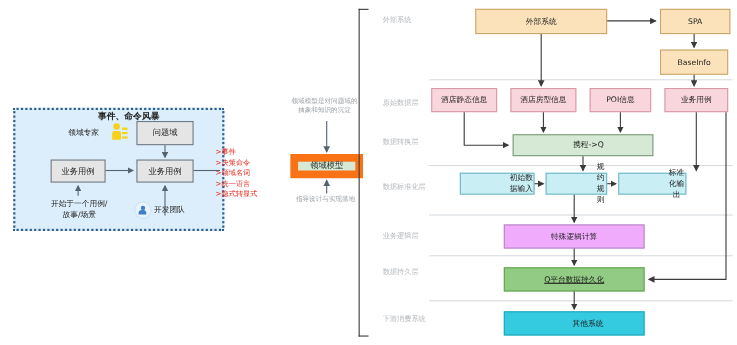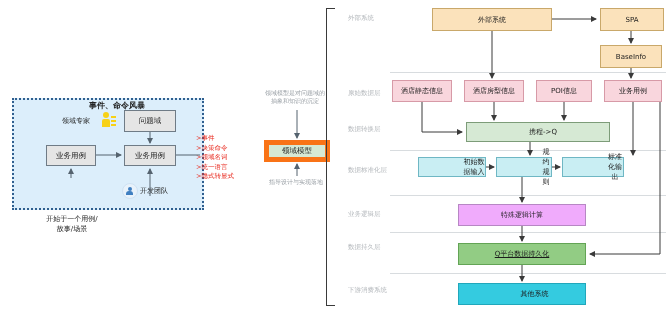--- a/index.html
+++ b/index.html
@@ -30,33 +30,33 @@
 
   #team-icon{left:122px;top:183px;width:14px;height:14px;border-radius:50%;
        background:#e8f2fb;border:1px solid #cfe2f3;}
   #team-icon .p{position:absolute;left:4.5px;top:2.5px;width:4px;height:4px;
        border-radius:50%;background:#3f7fc1;}
   #team-icon .b{position:absolute;left:3px;top:7px;width:7px;height:4px;
        border-radius:3px 3px 0 0;background:#3f7fc1;}
   #team-label{left:140px;top:186px;font-size:7px;color:#222;}
 
   #start-note{left:30px;top:180px;width:84px;text-align:center;
-       font-size:7px;line-height:10px;color:#222;margin-top:34px;}
+       font-size:7px;line-height:10px;color:#222;}
 
   
   #red-list{left:196px;top:134px;font-size:6.5px;line-height:9.6px;color:#e8271c;}
   #red-list div{white-space:nowrap;}
 
   
   #mid-note-top{left:258px;top:89px;width:74px;text-align:center;
        font-size:6px;line-height:8px;color:#9aa0a6;}
   #mid-note-bot{left:254px;top:178px;width:84px;text-align:center;
        font-size:6px;line-height:8px;color:#9aa0a6;}
   #box-domain-model{left:264px;top:140px;width:66px;height:22px;
-       background:#d6e9d4;border:5px solid #f97316;box-sizing:border-box;
+       background:#d6e9d4;border:7px solid #f97316;box-sizing:border-box;
        display:flex;align-items:center;justify-content:center;
        font-size:7.5px;color:#222;}
 
   
   #bracket{left:326px;top:8px;width:9px;height:298px;
        border-left:1.3px solid #3a3a3a;border-top:1.3px solid #3a3a3a;
        border-bottom:1.3px solid #3a3a3a;box-sizing:border-box;}
   .lane-label{font-size:6.5px;color:#b4b8bc;white-space:nowrap;}
   .lane-sep{background:#d8dcdf;height:1px;}
 
@@ -135,21 +135,21 @@
     <div class="abs lane-sep" style="left: 390px; top: 273px; width: 276px;"></div>
   </div>
 <div id="right-nodes">
     <div class="abs rbox c-orange" style="left: 432px; top: 8px; width: 120px; height: 23px;">外部系统</div>
     <div class="abs rbox c-orange" style="left: 600px; top: 8px; width: 64px; height: 23px; text-align: center;">SPA</div>
     <div class="abs rbox c-orange" style="left: 600px; top: 45px; width: 62px; height: 23px; text-align: right;">BaseInfo</div>
     <div class="abs rbox c-pink" style="left: 392px; top: 80px; width: 60px; height: 22px;">酒店静态信息</div>
     <div class="abs rbox c-pink" style="left: 464px; top: 80px; width: 60px; height: 22px;">酒店房型信息</div>
     <div class="abs rbox c-pink" style="left: 536px; top: 80px; width: 56px; height: 22px;">POI信息</div>
     <div class="abs rbox c-pink" style="left: 604px; top: 80px; width: 58px; height: 22px;">业务用例</div>
-    <div class="abs rbox c-green" style="left: 466px; top: 122px; width: 144px; height: 20px; padding-left: 10px;">携程-&gt;Q</div>
+    <div class="abs rbox c-green" style="left: 466px; top: 122px; width: 128px; height: 20px; padding-left: 10px;">携程-&gt;Q</div>
     <div class="abs rbox c-cyan" style="left: 418px; top: 157px; width: 68px; height: 20px;">初始数据输入</div>
     <div class="abs rbox c-cyan" style="left: 496px; top: 157px; width: 56px; height: 20px;">规约规则</div>
     <div class="abs rbox c-cyan" style="left: 562px; top: 157px; width: 62px; height: 20px;">标准化输出</div>
     <div class="abs rbox c-purple" style="left: 458px; top: 204px; width: 128px; height: 22px;">特殊逻辑计算</div>
     <div class="abs rbox c-green2" style="left: 458px; top: 243px; width: 128px; height: 22px; text-decoration: underline;">Q平台数据持久化</div>
     <div class="abs rbox c-cyan2" style="left: 458px; top: 283px; width: 128px; height: 22px; padding-left: 25px;">其他系统</div>
   </div>
 
 <svg class="lines">
   <defs>

